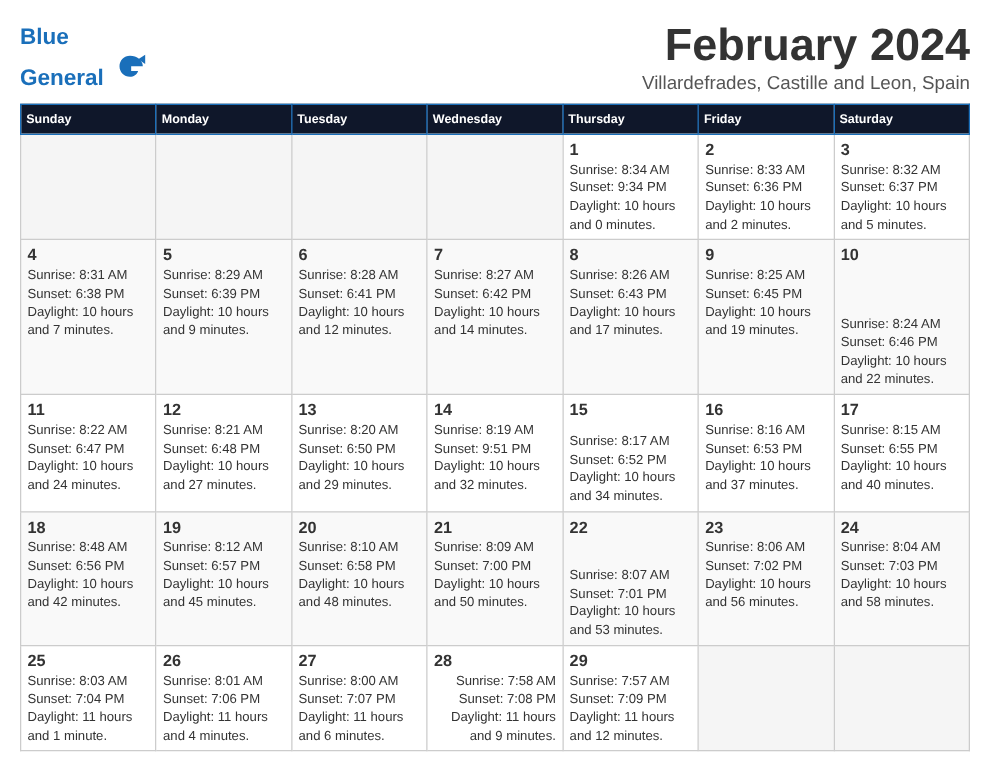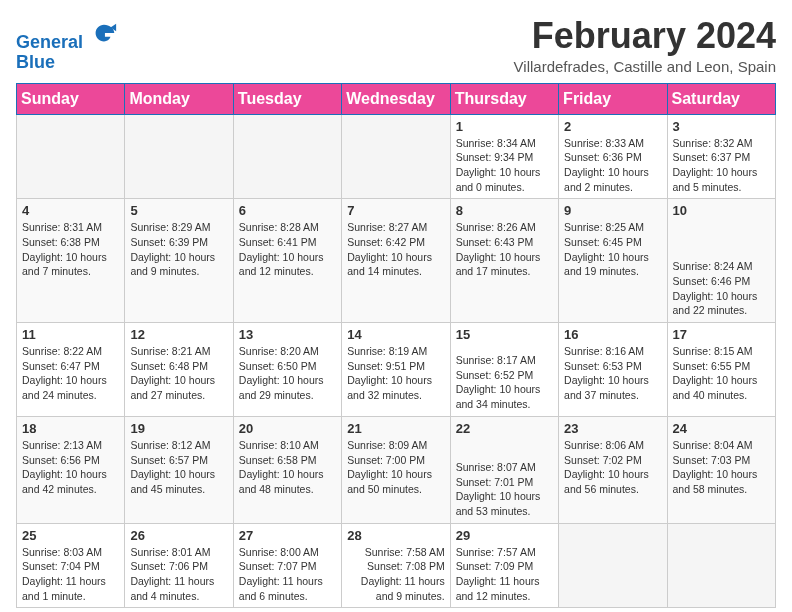--- a/index.html
+++ b/index.html
@@ -48,25 +48,25 @@
       font-size: 15px;
       color: #555;
       margin-top: 2px;
     }
     .calendar {
       width: 100%;
       border-collapse: collapse;
       font-size: 11px;
     }
     .calendar thead th {
-      background: #ec4899;
+      background: #0f172a;
       color: #fff;
       padding: 6px 4px;
       text-align: left;
-      font-size: 16px;
+      font-size: 10px;
       font-weight: bold;
       border: 1px solid #1a6fba;
     }
     .calendar tbody td {
       border: 1px solid #ccc;
       vertical-align: top;
       padding: 4px 5px;
       width: 108px;
       min-height: 80px;
       background: #fff;
@@ -88,28 +88,28 @@
     .empty-cell {
       background: #f5f5f5 !important;
     }
   </style>
 </head>
 <body>
 
 <div class="header">
   <div class="logo">
     <div>
+      <div class="logo-text" style="color:#1a6fba; font-size:18px; font-weight:bold;">Blue</div>
       <div class="logo-text">
         <span>General</span>
         <svg class="logo-icon" viewBox="0 0 30 30" xmlns="http://www.w3.org/2000/svg">
           <path d="M15 5 C10 5, 6 9, 6 14 C6 19, 10 23, 15 23 C18 23, 21 21, 22 18 L16 18 L16 14 L26 14 C26 9, 21 5, 15 5Z" fill="#1a6fba"></path>
           <path d="M22 8 L28 4 L28 12 Z" fill="#1a6fba"></path>
         </svg>
       </div>
-      <div class="logo-text" style="color:#1a6fba; font-size:18px; font-weight:bold;">Blue</div>
     </div>
   </div>
   <div class="title-block">
     <div class="month-title">February 2024</div>
     <div class="subtitle">Villardefrades, Castille and Leon, Spain</div>
   </div>
 </div>
 
 <table class="calendar">
   <thead>
@@ -232,21 +232,21 @@
         <td>
           <div class="day-number">17</div>
           <div class="day-info" style="white-space: pre-line;">Sunrise: 8:15 AM
 Sunset: 6:55 PM
 Daylight: 10 hours and 40 minutes.</div>
         </td>
       </tr>
       <tr>
         <td>
           <div class="day-number">18</div>
-          <div class="day-info" style="white-space: pre-line;">Sunrise: 2:13 AM
+          <div class="day-info" style="white-space: pre-line;">Sunrise: 8:48 AM
 Sunset: 6:56 PM
 Daylight: 10 hours and 42 minutes.</div>
         </td>
         <td>
           <div class="day-number">19</div>
           <div class="day-info" style="white-space: pre-line;">Sunrise: 8:12 AM
 Sunset: 6:57 PM
 Daylight: 10 hours and 45 minutes.</div>
         </td>
         <td>

